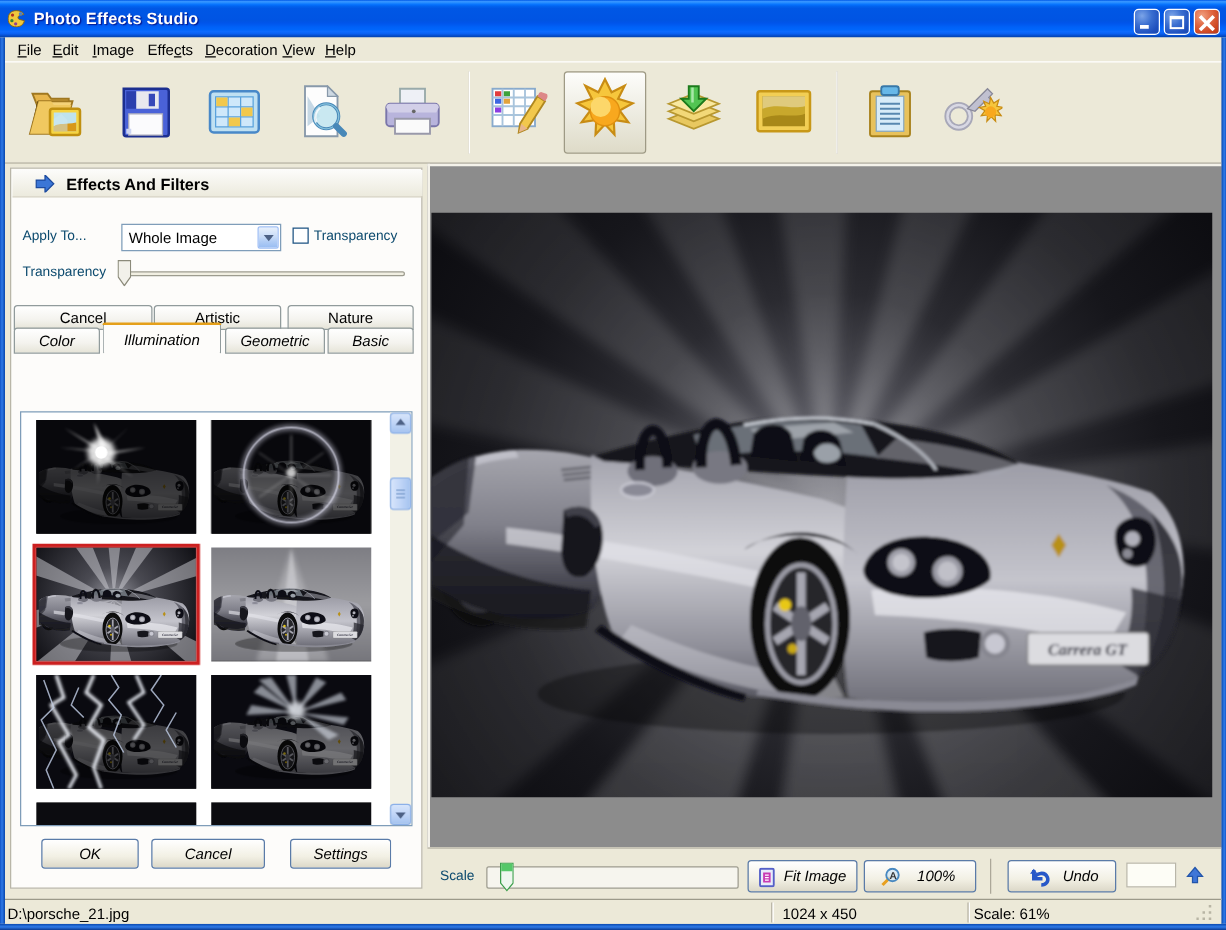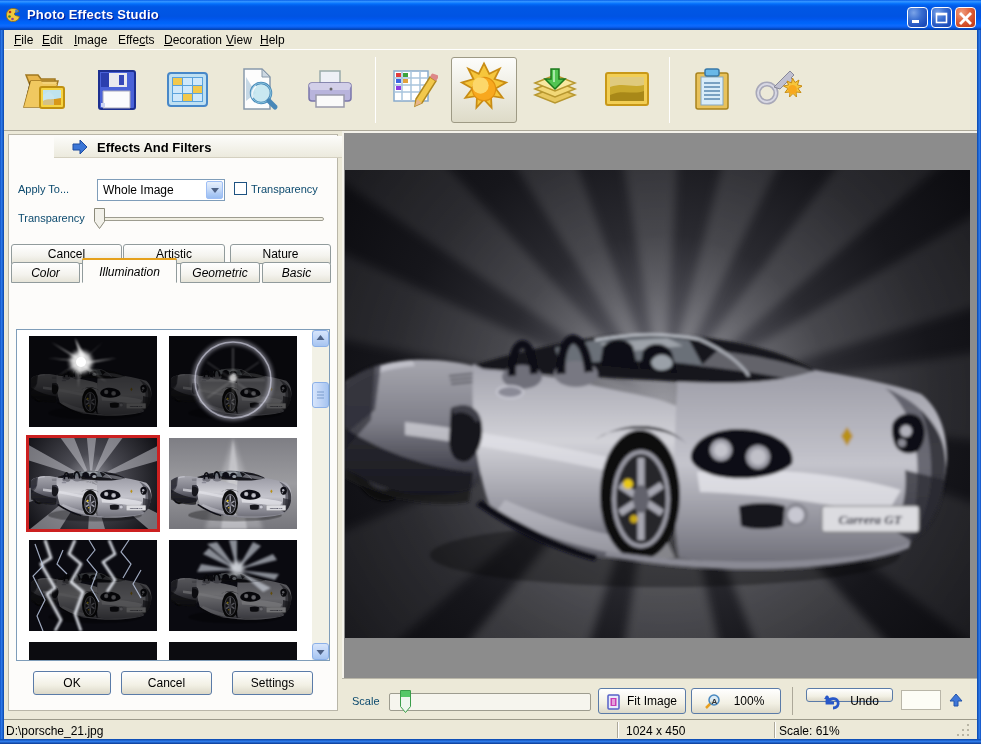--- a/index.html
+++ b/index.html
@@ -28,21 +28,21 @@
 
 
 #toolbar { left:4px; top:49px; width:973px; height:82px; background:#ece9d8; border-top:1px solid #fff; border-bottom:1px solid #aca899; }
 .ticon { position:absolute; top:65px; width:48px; height:48px; }
 .tsep { position:absolute; top:57px; width:1px; height:66px; background:#aca899; border-right:1px solid #fff; }
 #sun-sel { left:451px; top:57px; width:66px; height:66px; background:linear-gradient(180deg,#fdfdfb,#dedbc8); border:1px solid #9e9a85; border-radius:3px; }
 
 
 #leftpanel { left:4px; top:131px; width:338px; height:585px; background:#ece9d8; }
 #groupbox { left:4px; top:3px; width:330px; height:577px; background:#fdfcfa; border:1px solid #b9b6a8; }
-#efheader { left:1px; top:1px; width:328px; height:22px; background:linear-gradient(180deg,#fcfcfa,#eceadd); border-bottom:1px solid #d4d0c0;margin-left:44px; }
+#efheader { left:1px; top:1px; width:328px; height:22px; background:linear-gradient(180deg,#fcfcfa,#eceadd); border-bottom:1px solid #d4d0c0; }
 #efheader .txt { position:absolute; left:43px; top:4px; font-weight:bold; font-size:13px; }
 .lbl { font-size:11px; color:#0c4a6e; }
 #dd-apply { width:128px; height:22px; background:#fff; border:1px solid #7f9db9; }
 #dd-apply .txt { position:absolute; left:5px; top:3px; font-size:12px; }
 .ddbtn { position:absolute; right:1px; top:1px; width:17px; height:18px; border-radius:2px;
   background:linear-gradient(180deg,#e8f0fb 0%,#c9dcf8 45%,#b0ccf5 70%,#99bdf2 100%); border:1px solid #9ebef5; }
 .ddbtn:after { content:""; position:absolute; left:4px; top:6px; width:0; height:0; border:4px solid transparent; border-top:5px solid #4d6185; }
 #chk { left:225px; top:47px; width:13px; height:13px; background:#fff; border:1px solid #1d5281; }
 #slider-track { left:87px; top:82px; width:228px; height:4px; background:#f1efe2; border:1px solid #9d9c8f; border-radius:2px; }
 #slider-thumb { left:85px; top:73px; width:11px; height:21px; }
@@ -64,21 +64,21 @@
 .darkcar { filter:brightness(0.30); }
 .darkcar2 { filter:brightness(0.38); } .darkcar3 { filter:brightness(0.52); }
 #sel-border { position:absolute; left:9px; top:105px; width:134px; height:97px; border:3px solid #cc2020; }
 
 #sbar { position:absolute; left:295px; top:0px; width:17px; height:330px; background:#f2f1e6; }
 .sb { position:absolute; left:295px; width:17px; height:17px; background:linear-gradient(180deg,#d7e5fb,#c0d5f7 50%,#a6c4f0); border:1px solid #8cb0e8; border-radius:3px; }
 #sthumb { position:absolute; left:295px; top:52px; width:17px; height:26px; background:linear-gradient(90deg,#d7e5fb,#c0d5f7 50%,#a6c4f0); border:1px solid #8cb0e8; border-radius:3px; }
 
 
 .xpbtn { position:absolute; height:24px; background:linear-gradient(180deg,#ffffff,#f2f0e4 60%,#dcd8c8); border:1px solid #5a7ba8; border-radius:3px; font-size:12px; text-align:center; color:#000; }
-.xpbtn .txt { position:relative; top:4px; }
+.xpbtn .txt { position:relative; top:4px;font-style:italic; }
 
 
 #canvas { left:342px; top:131px; width:635px; height:547px; background:#8c8c8c; border-left:2px solid #f4f2ea; border-top:2px solid #f4f2ea; }
 #mainimg { position:absolute; left:1px; top:37px; width:625px; height:468px; }
 
 
 #bottombar { left:342px; top:678px; width:635px; height:42px; background:#ece9d8; border-top:1px solid #b9b6a8; font-size:12px; }
 
 
 #statusbar { left:4px; top:719px; width:973px; height:20px; background:#ece9d8; border-top:1px solid #9c9a8a; font-size:12px; }
@@ -632,21 +632,21 @@
     </div>
   <div class="xpbtn" style="left:349px;top:9px;width:90px;height:26px">
       <svg style="position:absolute;left:12px;top:5px" width="17" height="16" viewBox="0 0 17 16">
         <line x1="2" y1="14" x2="8" y2="8" stroke="#e8a020" stroke-width="2.5"></line>
         <circle cx="10" cy="6" r="5" fill="#cfe6f5" fill-opacity="0.7" stroke="#4888c0" stroke-width="1.5"></circle>
         <text x="7.5" y="9.5" font-size="8" font-weight="bold" fill="#333">A</text>
       </svg>
       <div class="txt" style="top:5px;margin-left:26px">100%</div>
     </div>
   <div class="abs" style="left:450px;top:8px;width:1px;height:28px;background:#aca899"></div>
-  <div class="xpbtn" style="left:464px;top:9px;width:87px;height:14px">
+  <div class="xpbtn" style="left:464px;top:9px;width:87px;height:26px">
       <svg style="position:absolute;left:16px;top:5px" width="18" height="16" viewBox="0 0 18 16">
         <path d="M4 2 L4 9 L11 9" fill="none" stroke="#2858c8" stroke-width="2.8"></path>
         <path d="M4 9 C 6 4 13 3 15 8 C 16 11 14 14 10 14" fill="none" stroke="#2858c8" stroke-width="2.8"></path>
         <path d="M1 5 L4 1 L7 5 Z" fill="#2858c8"></path>
       </svg>
       <div class="txt" style="top:5px;margin-left:30px">Undo</div>
     </div>
   <div class="abs" style="left:559px;top:11px;width:40px;height:20px;background:#fdfdf6;border:1px solid #b9b6a8"></div>
   <div class="abs" style="left:606px;top:13px"><svg width="16" height="16" viewBox="0 0 16 16">
         <path d="M8 2 L14 9 H10 V14 H6 V9 H2 Z" fill="#3f76d8" stroke="#2255aa"></path>

